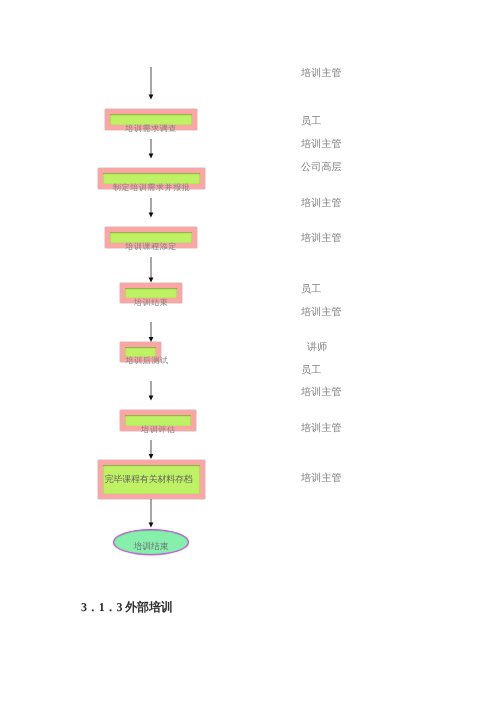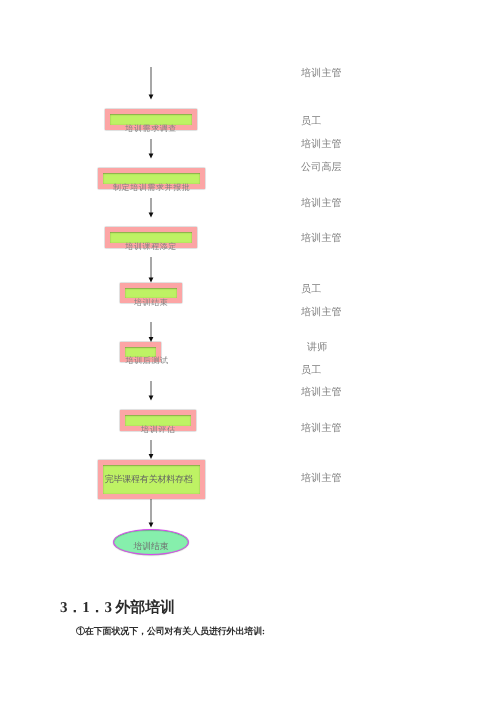--- a/index.html
+++ b/index.html
@@ -76,23 +76,23 @@
     font-size: 10px;
     color: #7d7d7d;
     white-space: nowrap;
     letter-spacing: 0.2px;
     line-height: 1;
   }
 
   
   .heading {
     position: absolute;
-    left: 60px;
+    left: 81px;
     top: 601px;
-    font-size: 15px;
+    font-size: 12px;
     font-weight: bold;
     letter-spacing: -0.14px;
     color: #2b2b2b;
     white-space: nowrap;
     line-height: 1;
   }
   .para {
     position: absolute;
     left: 76.2px;
     top: 626.9px;
@@ -175,15 +175,14 @@
       <div class="role" style="left: 300.5px; top: 285px;">员工</div>
       <div class="role" style="left: 300.5px; top: 308px;">培训主管</div>
       <div class="role" style="left: 307px; top: 343.2px;">讲师</div>
       <div class="role" style="left: 300.5px; top: 365.6px;">员工</div>
       <div class="role" style="left: 300.5px; top: 388.3px;">培训主管</div>
       <div class="role" style="left: 300.5px; top: 424.4px;">培训主管</div>
       <div class="role" style="left: 300.5px; top: 473.6px;">培训主管</div>
     </div>
 
   <div class="heading">3．1．3 外部培训</div>
-  <div class="para">①在下面状况下，公司对有关人员进行外出培训:</div>
 
 </div>
 
 </body></html>

